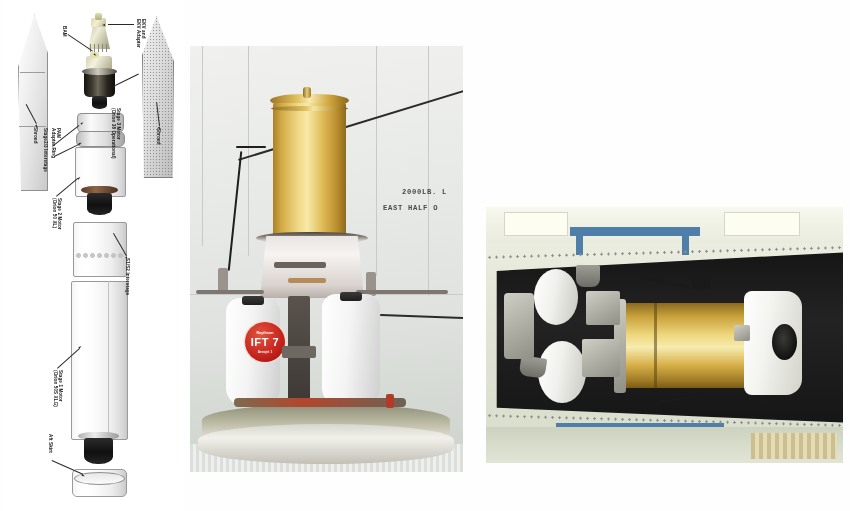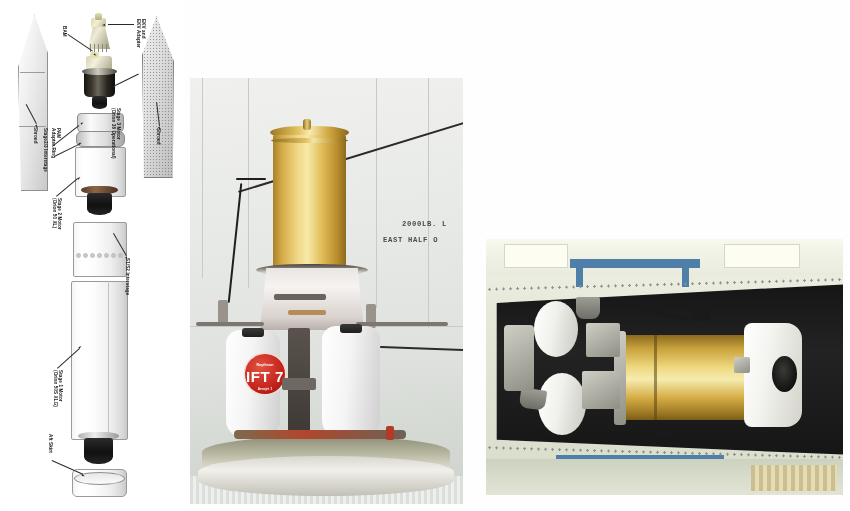--- a/index.html
+++ b/index.html
@@ -58,21 +58,21 @@
   .shroud-dotted{
     background:linear-gradient(100deg,#efefef 0%,#dcdcdc 45%,#bdbdbd 100%);
     border:.7px solid #7d7d7d;
   }
   .dots{position:absolute;inset:0;opacity:.55;
     background-image:radial-gradient(circle,#5b5b5b .45px,transparent .5px);
     background-size:3px 3px;}
   .kv{background:linear-gradient(120deg,#d6d2c4,#efece0 40%,#b9b4a3);}
 
   
-  .photo{position:absolute;overflow:hidden;background:#0ea5e9;margin-top:32px;}
+  .photo{position:absolute;overflow:hidden;background:#0ea5e9;}
 
   
   .photo-center{left:190px;top:46px;width:273px;height:426px;}
   .pc-wall{position:absolute;inset:0;
     background:linear-gradient(175deg,#f0f1ef 0%,#e7e9e6 38%,#dfe2de 64%,#cdd2cc 100%);}
   .pc-seam{position:absolute;background:#c6cbc6;}
   .pc-diag{position:absolute;height:1.6px;background:#2b2b2b;transform-origin:0 0;border-radius:1px;}
   .pc-hose{position:absolute;width:2.4px;background:#1f1f1f;border-radius:3px;}
   .wall-text{position:absolute;color:#4a4a4a;font-size:7.2px;letter-spacing:.7px;
     font-family:"Liberation Mono",monospace;font-weight:700;white-space:nowrap;}
@@ -95,21 +95,21 @@
     border-radius:50%/55%;}
   .pc-tank{position:absolute;background:linear-gradient(95deg,#ffffff,#f4f4f4 45%,#cfcfcf);
     border-radius:14px 14px 18px 18px;}
   .pc-tankcap{position:absolute;background:linear-gradient(180deg,#3a3a3a,#1e1e1e);border-radius:3px;}
   .pc-patch{position:absolute;left:55px;top:276px;width:40px;height:40px;border-radius:50%;
     background:radial-gradient(circle at 38% 32%,#e0533f,#c5231c 60%,#8e130f);
     box-shadow:0 0 0 1.4px #f2ddd4;}
   .pc-patch span{display:block;text-align:center;color:#fff;font-weight:700;
     font-family:"Liberation Sans",sans-serif;}
   .pc-patch .p1{font-size:3.6px;margin-top:9px;letter-spacing:.1px;}
-  .pc-patch .p2{font-size:15px;margin-top:1px;letter-spacing:.6px;}
+  .pc-patch .p2{font-size:11px;margin-top:1px;letter-spacing:.6px;}
   .pc-patch .p3{font-size:3.2px;margin-top:2px;letter-spacing:.1px;}
   .pc-base{position:absolute;left:12px;top:358px;width:248px;height:54px;
     background:linear-gradient(180deg,#8e8d79,#b5b49c 30%,#dedbce 60%,#9a9888);
     border-radius:50%/30%;}
   .pc-base2{position:absolute;left:8px;top:378px;width:256px;height:40px;
     background:linear-gradient(180deg,#d7d6cf,#f1f0ea 35%,#c2c0b6);border-radius:50%/40%;}
   .pc-floor{position:absolute;left:0;top:398px;width:273px;height:28px;
     background:repeating-linear-gradient(90deg,#dcdedb 0 3px,#eef0ee 3px 6px);}
   .pc-clutter{position:absolute;background:#6a625c;border-radius:2px;}
 

